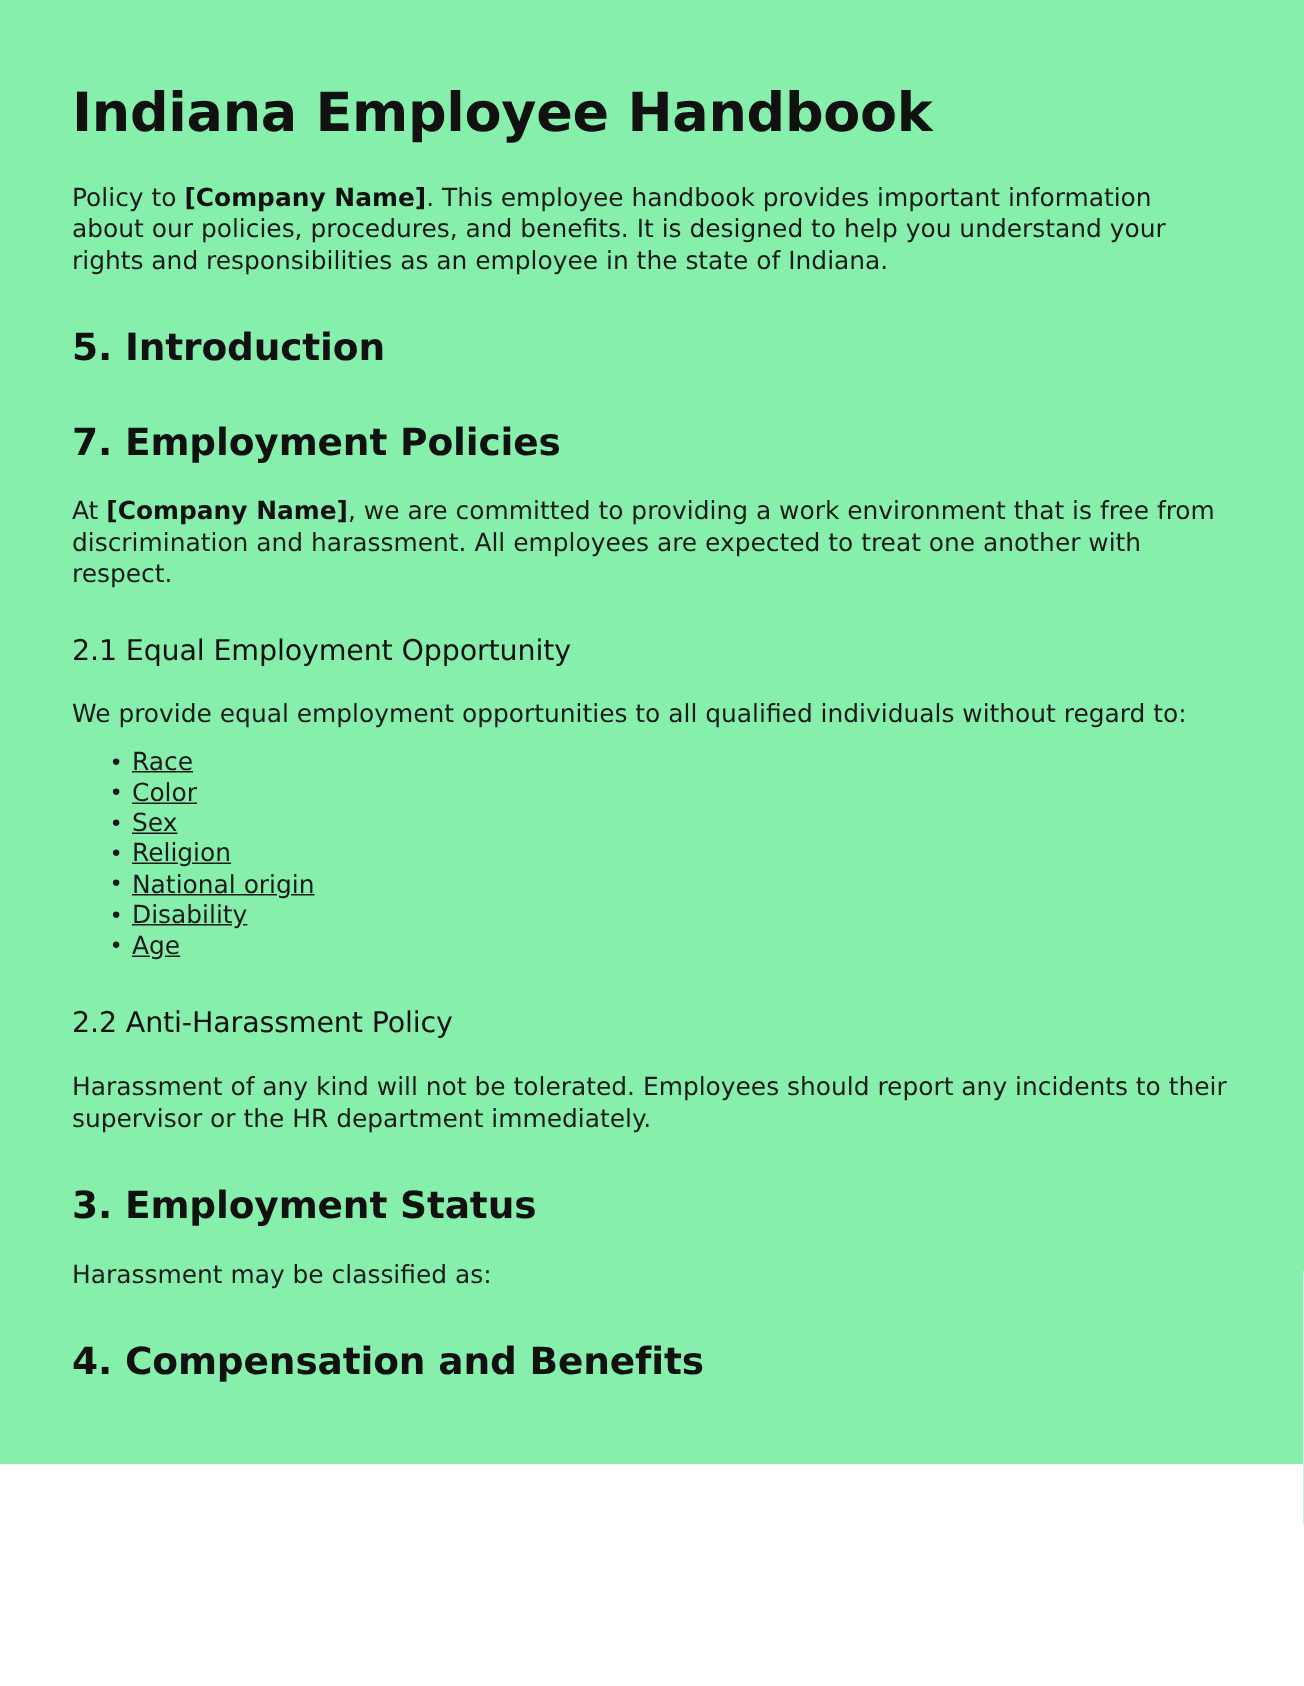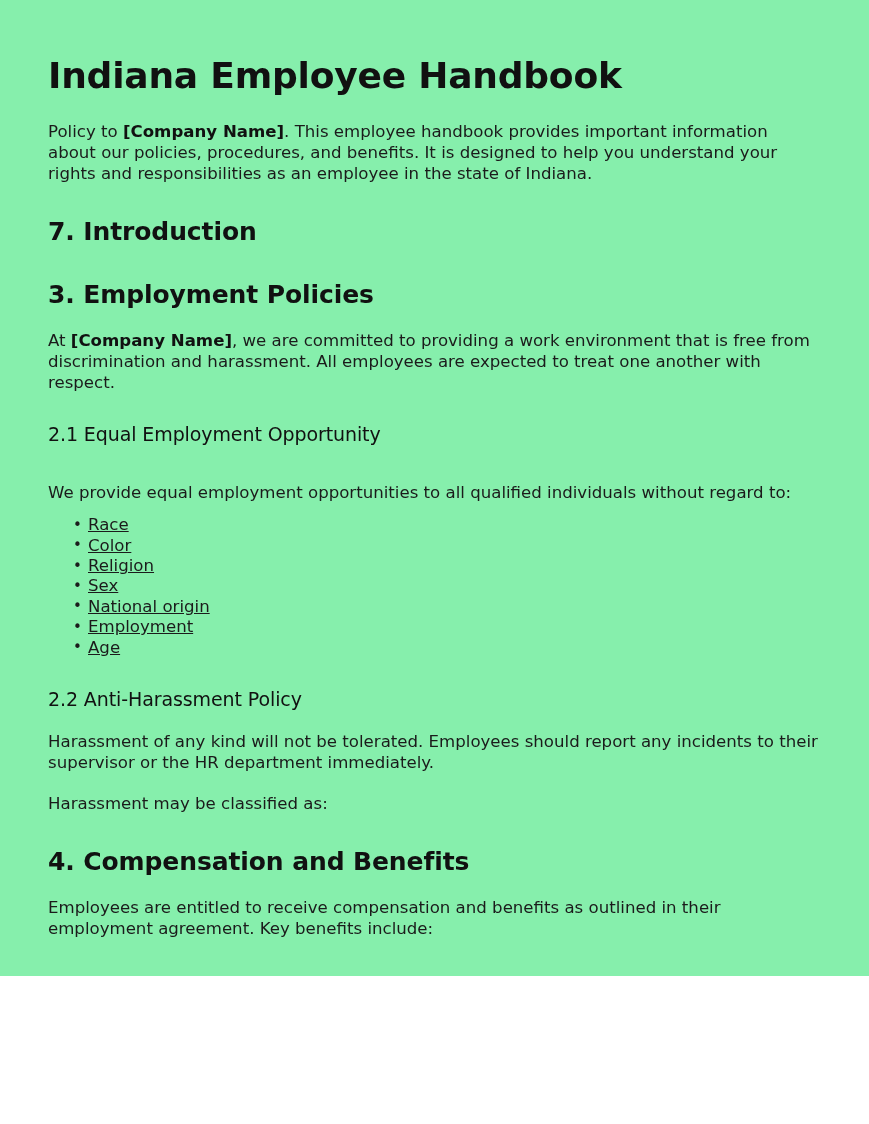--- a/index.html
+++ b/index.html
@@ -67,21 +67,21 @@
     font-weight: normal;
     line-height: 1.2;
     color: #111111;
     margin: 0;
     letter-spacing: -0.1px;
   }
 
   .sp-h2  { margin-top: 33px; }
   .sp-h3  { margin-top: 30px; }
   .sp-p   { margin-top: 20px; }
-  .sp-p-tight { margin-top: 36px; }
+  .sp-p-tight { margin-top: 19px; }
 
   
   ul.bullets {
     list-style: none;
     margin: 12px 0 0 0;
     padding: 0;
   }
 
   ul.bullets li {
     position: relative;
@@ -118,41 +118,41 @@
 </head>
 <body>
 
 <div class="page">
   <div class="content">
 
     <h1 class="doc-title">Indiana Employee Handbook</h1>
 
     <p class="para p-intro"><span>Policy to </span><b class="bold">[Company Name]</b><span>. This employee handbook provides important information about our policies, procedures, and benefits. It is designed to help you understand your rights and responsibilities as an employee in the state of Indiana.</span></p>
 
-    <h2 class="h2 sp-h2">7. Introduction</h2>
+    <h2 class="h2 sp-h2">5. Introduction</h2>
 
-    <h2 class="h2 sp-h2">3. Employment Policies</h2>
+    <h2 class="h2 sp-h2">7. Employment Policies</h2>
     <p class="para sp-p"><span>At </span><b class="bold">[Company Name]</b><span>, we are committed to providing a work environment that is free from discrimination and harassment. All employees are expected to treat one another with respect.</span></p>
 
     <h3 class="h3 sp-h3">2.1 Equal Employment Opportunity</h3>
     <p class="para sp-p-tight">We provide equal employment opportunities to all qualified individuals without regard to:</p>
     <ul class="bullets">
       <li>Race</li>
       <li>Color</li>
+      <li>Sex</li>
       <li>Religion</li>
-      <li>Sex</li>
       <li>National origin</li>
-      <li>Employment</li>
+      <li>Disability</li>
       <li>Age</li>
     </ul>
 
     <h3 class="h3 sp-h3">2.2 Anti-Harassment Policy</h3>
     <p class="para sp-p">Harassment of any kind will not be tolerated. Employees should report any incidents to their supervisor or the HR department immediately.</p>
 
+    <h2 class="h2 sp-h2">3. Employment Status</h2>
     <p class="para sp-p">Harassment may be classified as:</p>
 
     <h2 class="h2 sp-h2">4. Compensation and Benefits</h2>
-    <p class="para sp-p">Employees are entitled to receive compensation and benefits as outlined in their employment agreement. Key benefits include:</p>
 
   </div>
 
   <div class="watermark">go-law.org</div>
 </div>
 
 </body></html>

